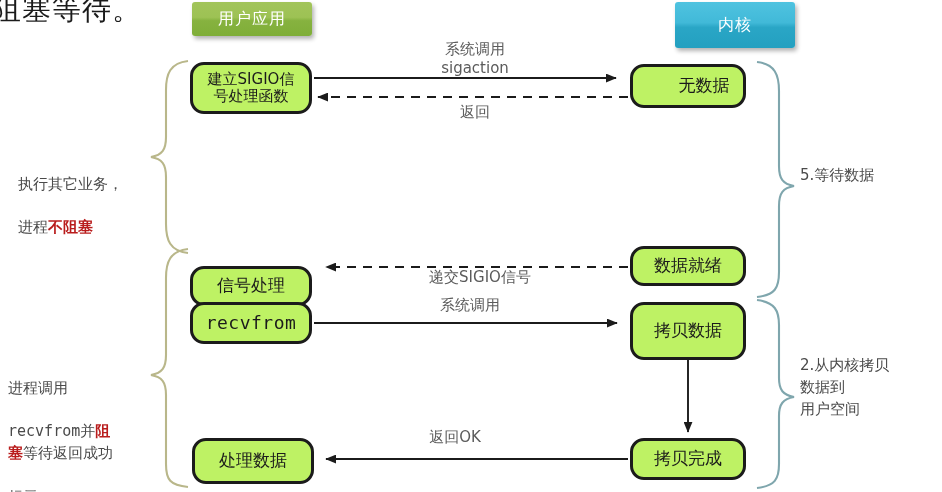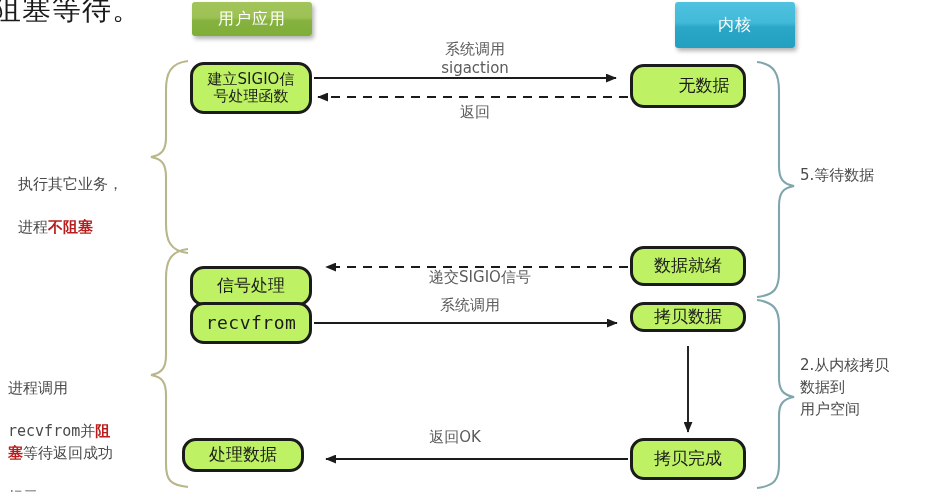--- a/index.html
+++ b/index.html
@@ -71,25 +71,25 @@
   .node.mono {
     font-family: "DejaVu Sans Mono", "Liberation Mono", monospace;
     font-size: 18px;
     letter-spacing: 0.5px;
   }
   .node .txt { display: block; padding: 0 4px; white-space: pre-line; }
 
   #node-sigio    { left: 190px; top: 62px;  width: 122px; height: 52px; font-size: 15px; }
   #node-sighandle{ left: 190px; top: 246px; width: 122px; height: 40px; margin-top: 20px; }
   #node-recvfrom { left: 190px; top: 302px; width: 122px; height: 42px; }
-  #node-process  { left: 182px; top: 438px; width: 122px; height: 34px; }
+  #node-process  { left: 192px; top: 438px; width: 122px; height: 46px; }
 
   #node-nodata   { left: 630px; top: 64px;  width: 116px; height: 44px; padding-left: 32px; }
   #node-ready    { left: 630px; top: 246px; width: 116px; height: 40px; }
-  #node-copying  { left: 630px; top: 302px; width: 116px; height: 30px; }
+  #node-copying  { left: 630px; top: 302px; width: 116px; height: 58px; }
   #node-copied   { left: 630px; top: 438px; width: 116px; height: 42px; }
 
   
   .elabel {
     position: absolute;
     color: #5b5b5b;
     font-size: 15px;
     text-align: center;
     line-height: 1.25;
     white-space: pre-line;

